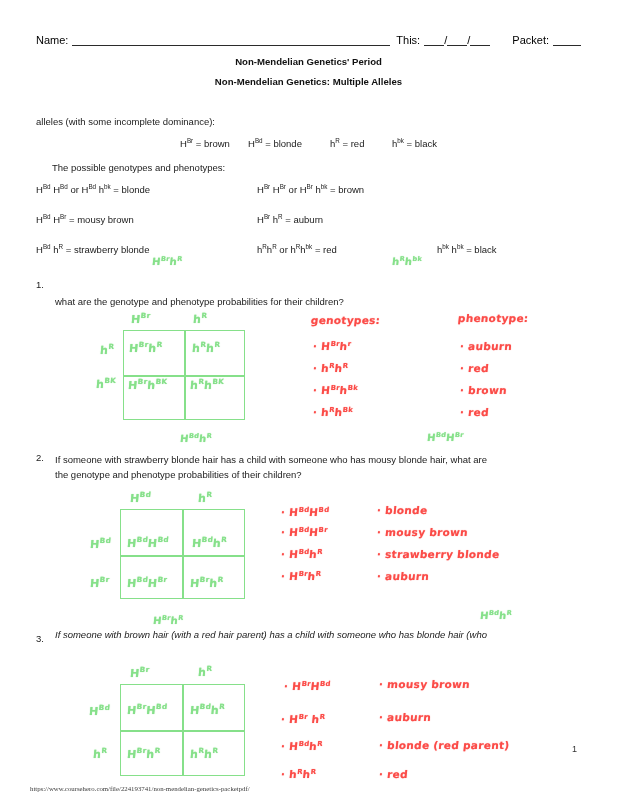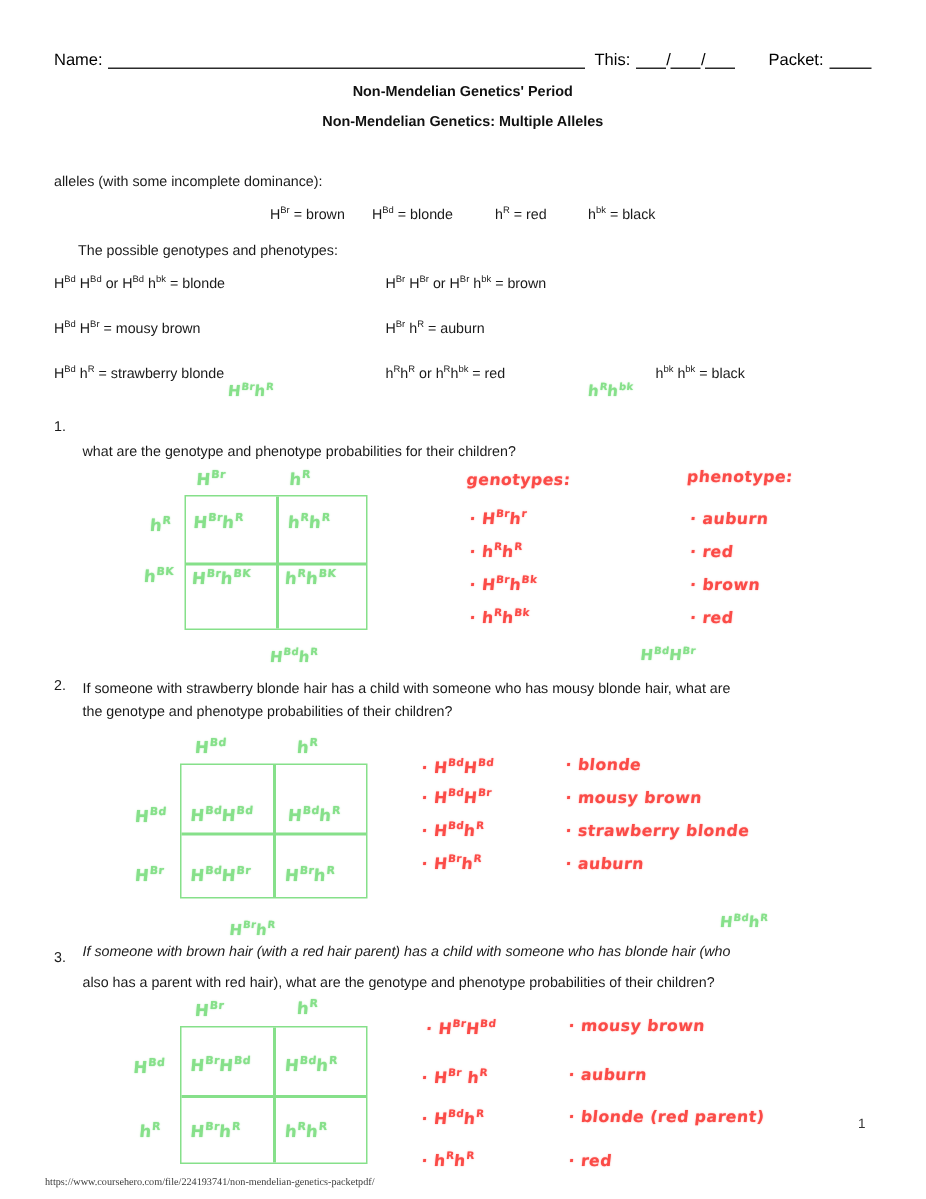--- a/index.html
+++ b/index.html
@@ -239,21 +239,20 @@
   <div class="ans hand red" style="left:281px; top:526px;">· H<sup>Bd</sup>H<sup>Br</sup></div>
   <div class="ans hand red" style="left:281px; top:548px;">· H<sup>Bd</sup>h<sup>R</sup></div>
   <div class="ans hand red" style="left:281px; top:570px;">· H<sup>Br</sup>h<sup>R</sup></div>
   <div class="ans hand red" style="left:377px; top:504px;">· blonde</div>
   <div class="ans hand red" style="left:377px; top:526px;">· mousy brown</div>
   <div class="ans hand red" style="left:377px; top:548px;">· strawberry blonde</div>
   <div class="ans hand red" style="left:377px; top:570px;">· auburn</div>
 
   <div class="qnum" style="left:36px; top:633px;">3.</div>
   <div class="qtext" style="left:55px; top:627px; width:530px;font-style:italic;">If someone with brown hair (with a red hair parent) has a child with someone who has blonde hair (who</div>
-  <div class="qtext" style="left:55px; top:648px; width:530px;">also has a parent with red hair), what are the genotype and phenotype probabilities of their children?</div>
 
   <div class="ann hand green" style="left:153px; top:615px;">H<sup>Br</sup>h<sup>R</sup></div>
   <div class="ann hand green" style="left:480px; top:610px;">H<sup>Bd</sup>h<sup>R</sup></div>
 
   <div class="punnett" style="left:120px; top:684px; width:125px; height:92px;">
     <div class="vline" style="left:61px; top:0; width:1.6px; height:100%;"></div>
     <div class="hline" style="left:0; top:45px; width:100%; height:1.6px;"></div>
   </div>
   <div class="axis-label hand green" style="left:130px; top:667px;">H<sup>Br</sup></div>
   <div class="axis-label hand green" style="left:198px; top:666px;">h<sup>R</sup></div>

